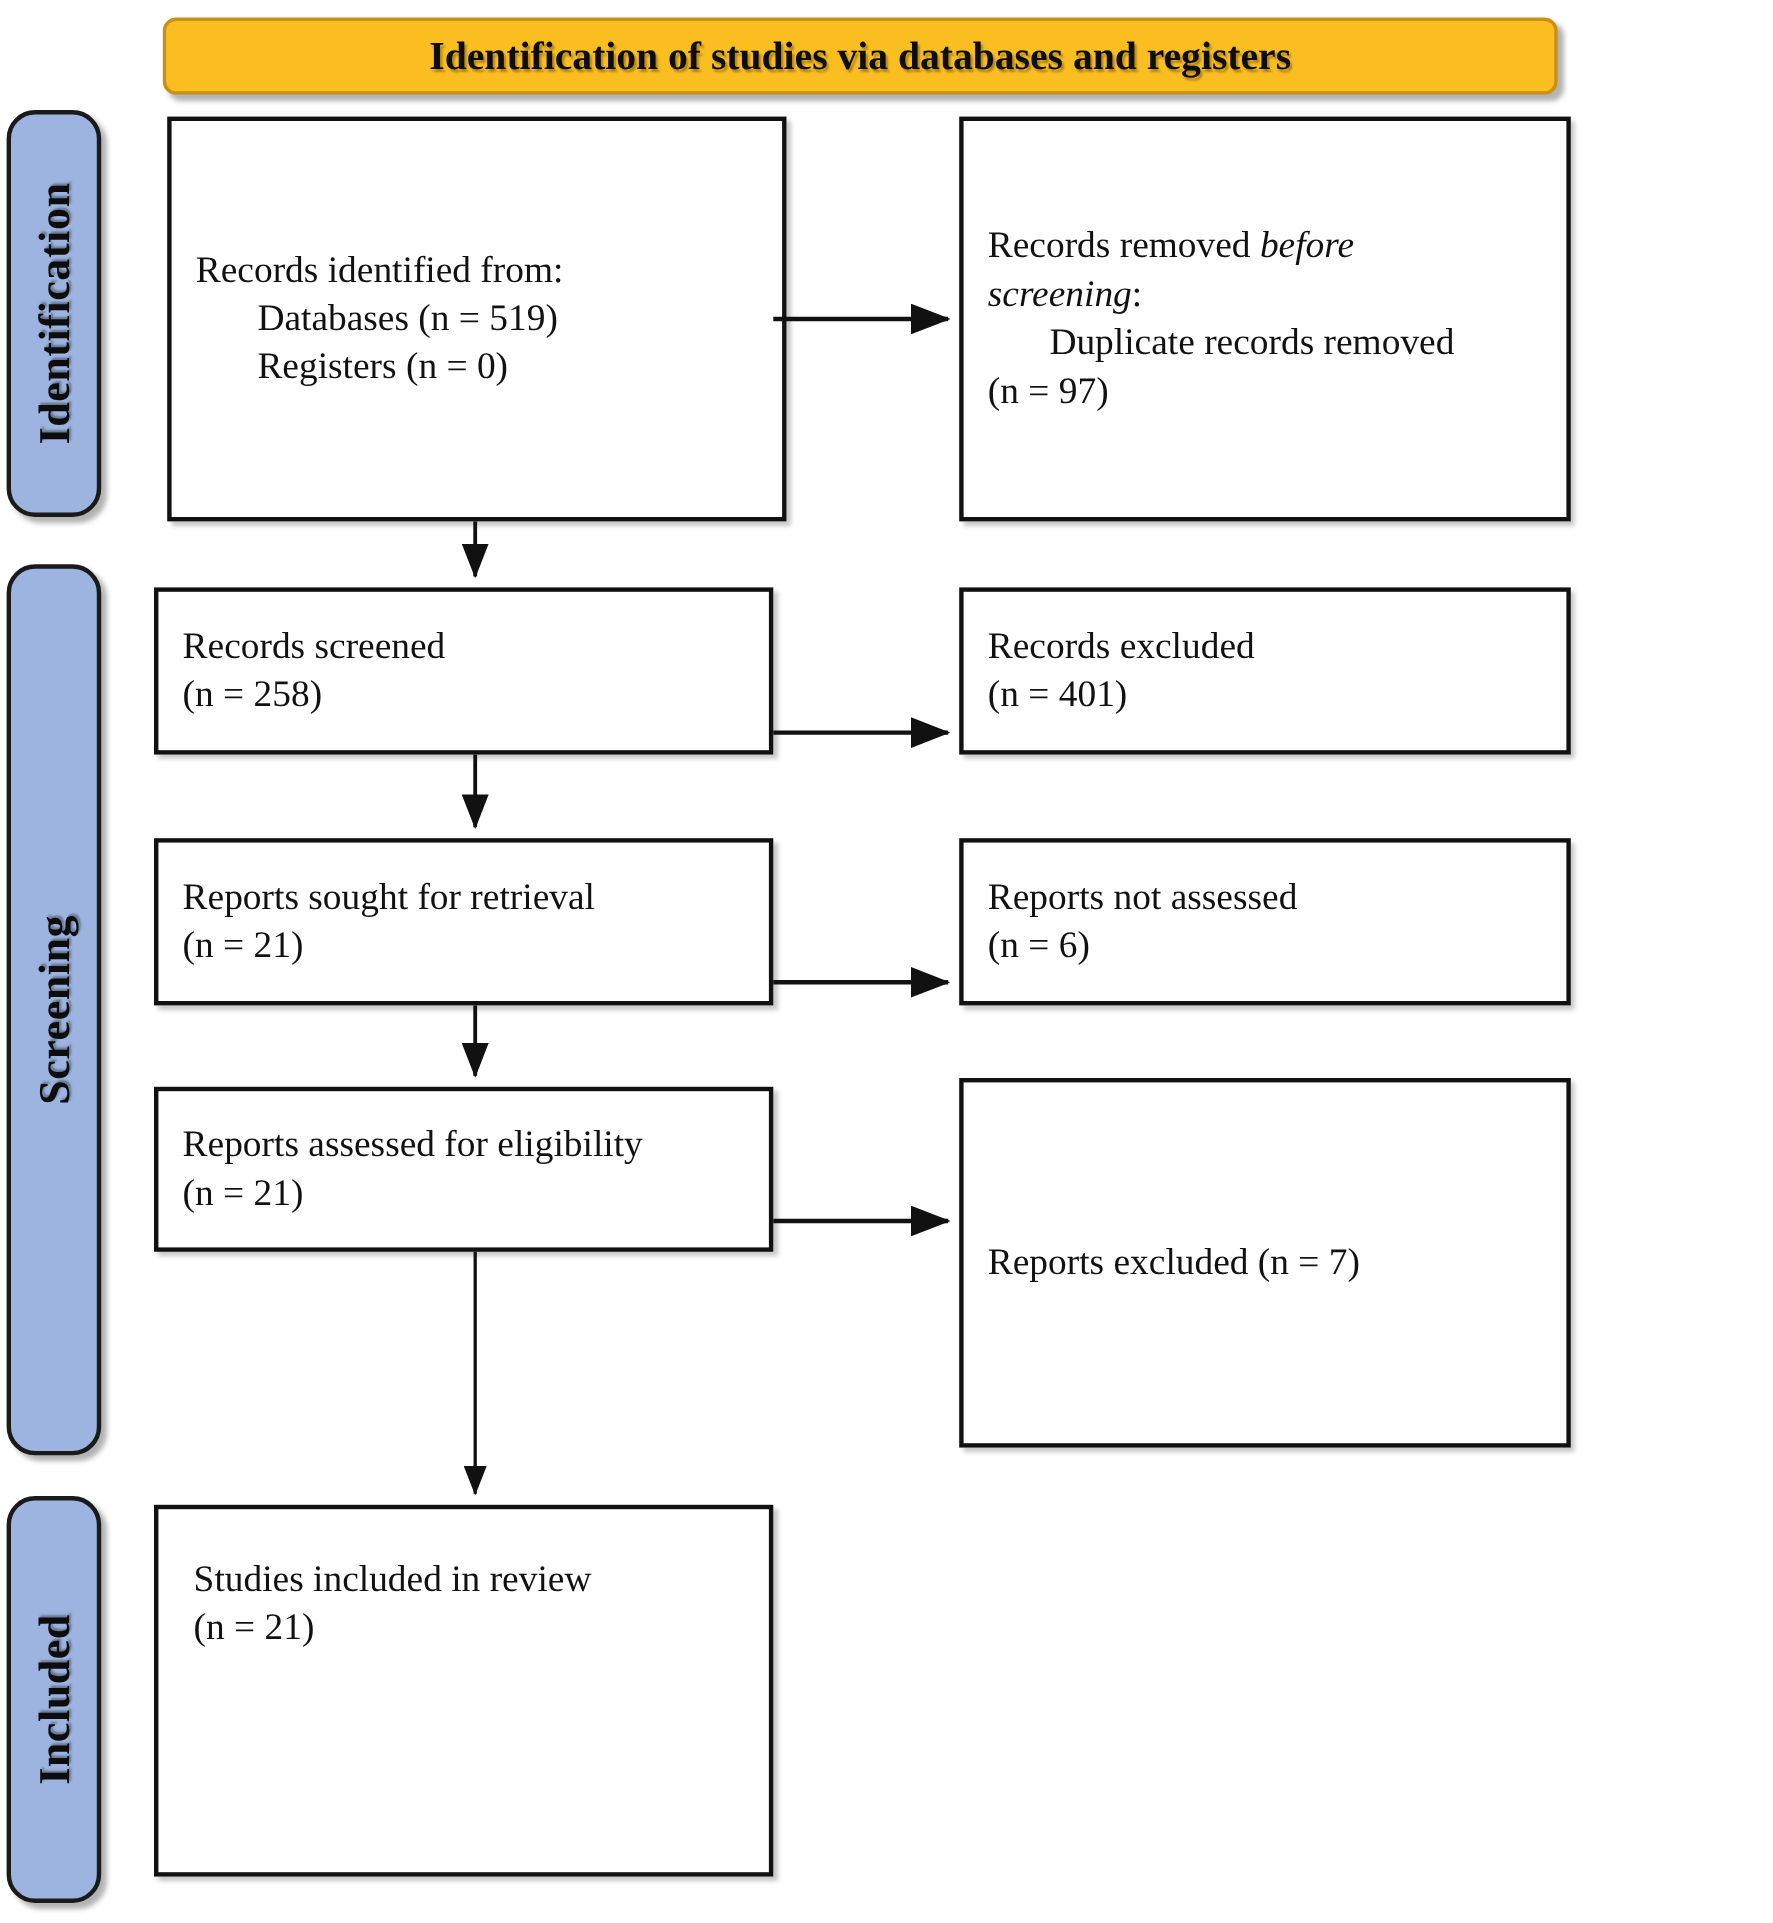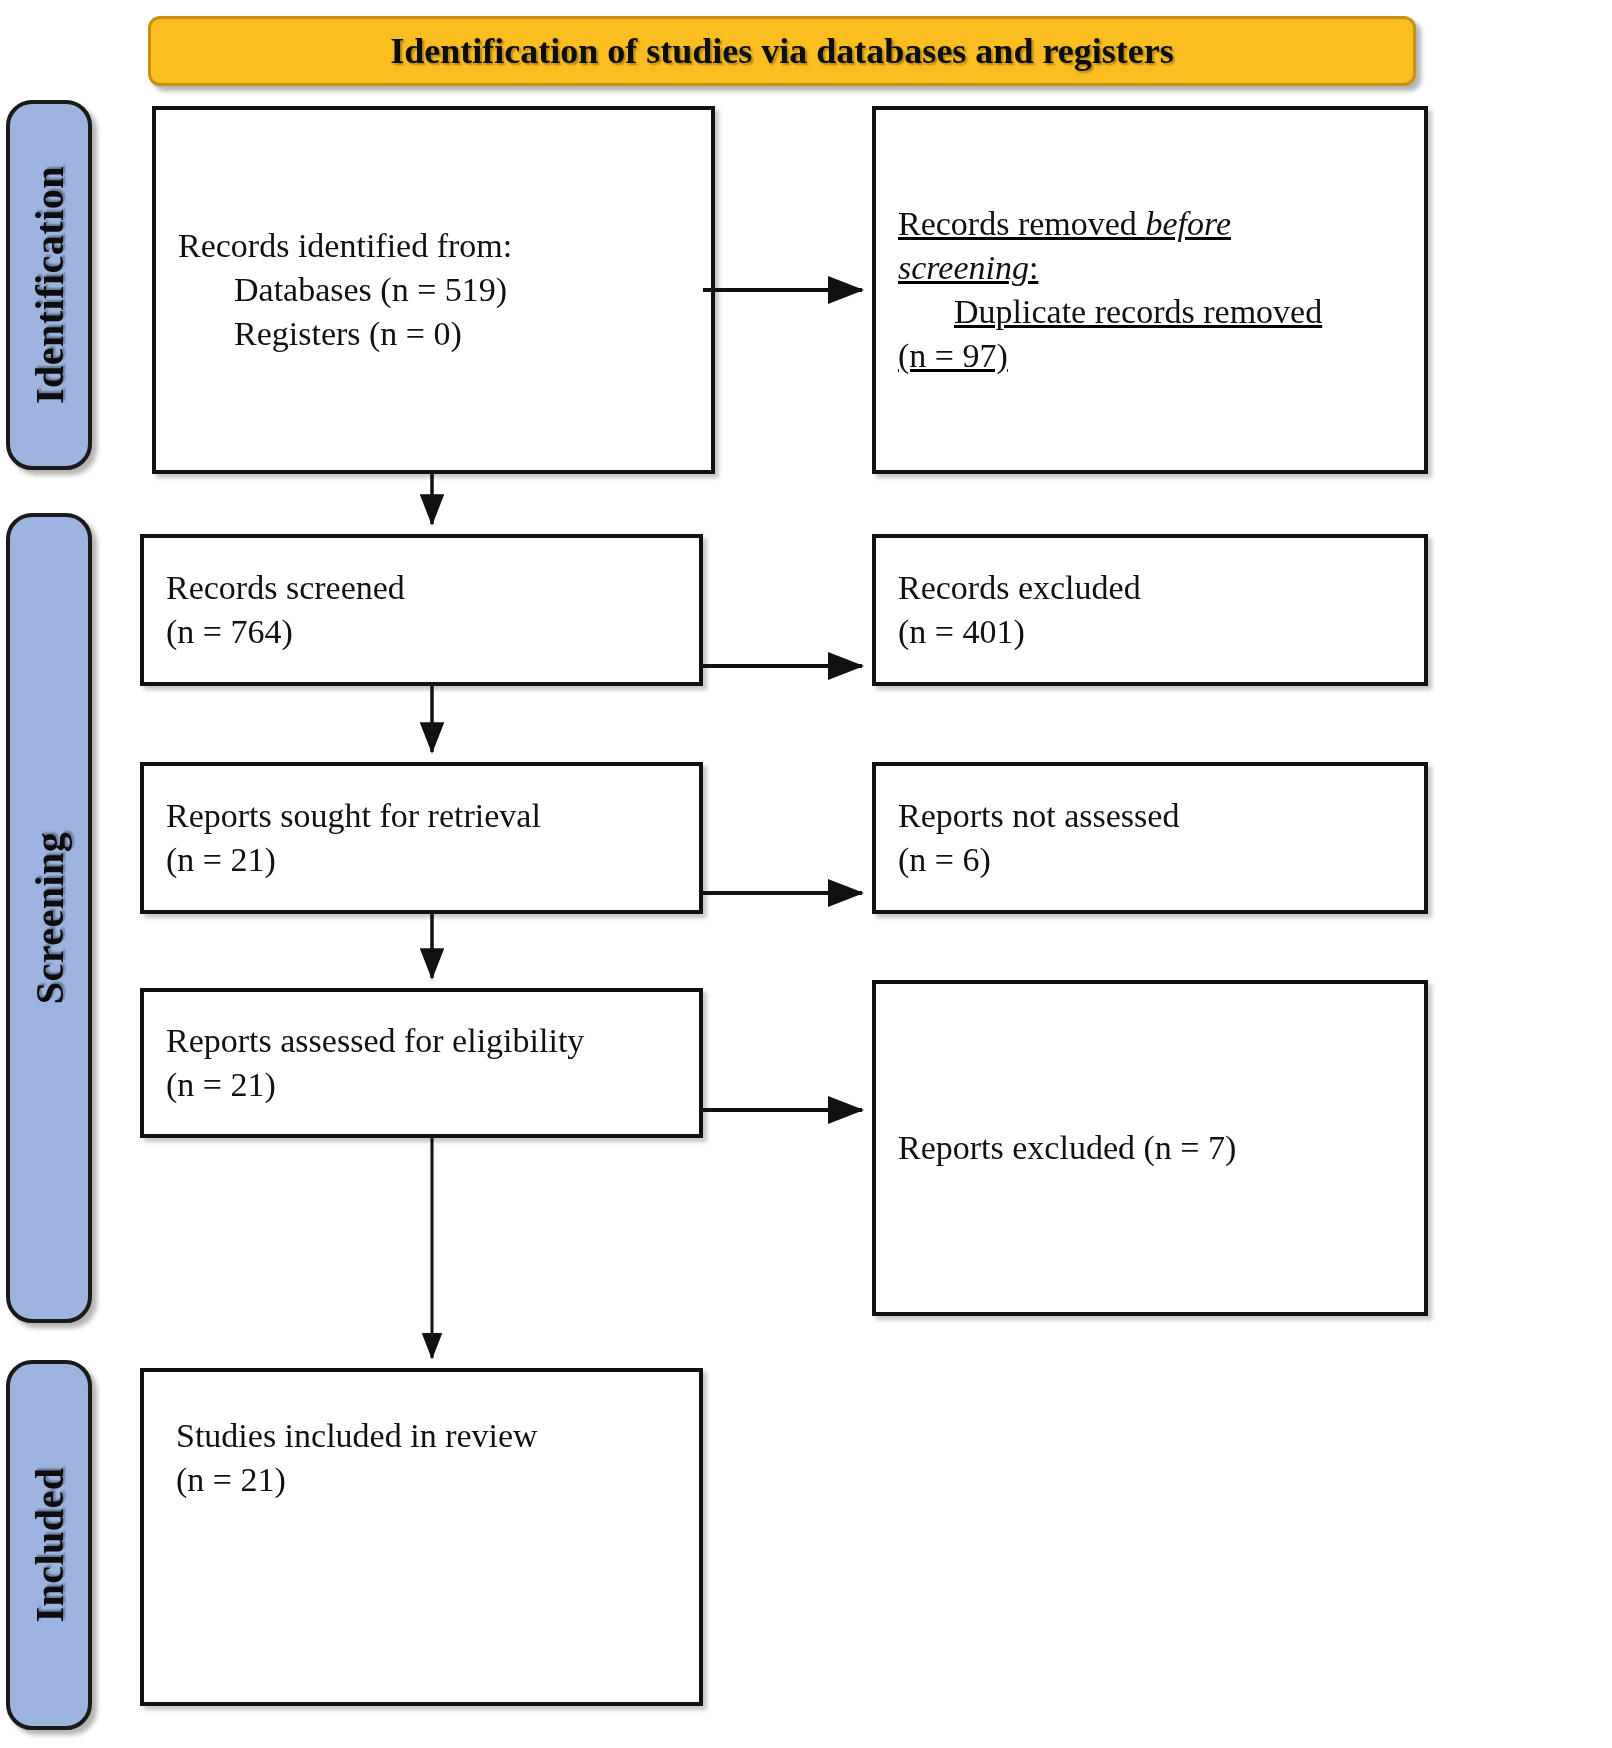--- a/index.html
+++ b/index.html
@@ -127,33 +127,33 @@
   </div>
 
   <div class="flow-box" style="left:152px; top:106px; width:563px; height:368px;">
     <div class="body">
       <span>Records identified from:</span>
       <span class="indent">Databases (n = 519)</span>
       <span class="indent">Registers (n = 0)</span>
     </div>
   </div>
 
-  <div class="flow-box" style="left:872px; top:106px; width:556px; height:368px;text-decoration:underline;">
+  <div class="flow-box" style="left:872px; top:106px; width:556px; height:368px;">
     <div class="body">
       <span><span>Records removed </span><span class="ital">before</span></span>
       <span style="display:block"><span class="ital">screening</span><span>:</span></span>
       <span class="indent">Duplicate records removed</span>
       <span style="display:block">(n = 97)</span>
     </div>
   </div>
 
   <div class="flow-box center-v" style="left:140px; top:534px; width:563px; height:152px;">
     <div class="body">
       <span>Records screened</span>
-      <span style="display:block">(n = 764)</span>
+      <span style="display:block">(n = 258)</span>
     </div>
   </div>
 
   <div class="flow-box center-v" style="left:872px; top:534px; width:556px; height:152px;">
     <div class="body">
       <span>Records excluded</span>
       <span style="display:block">(n = 401)</span>
     </div>
   </div>
 

